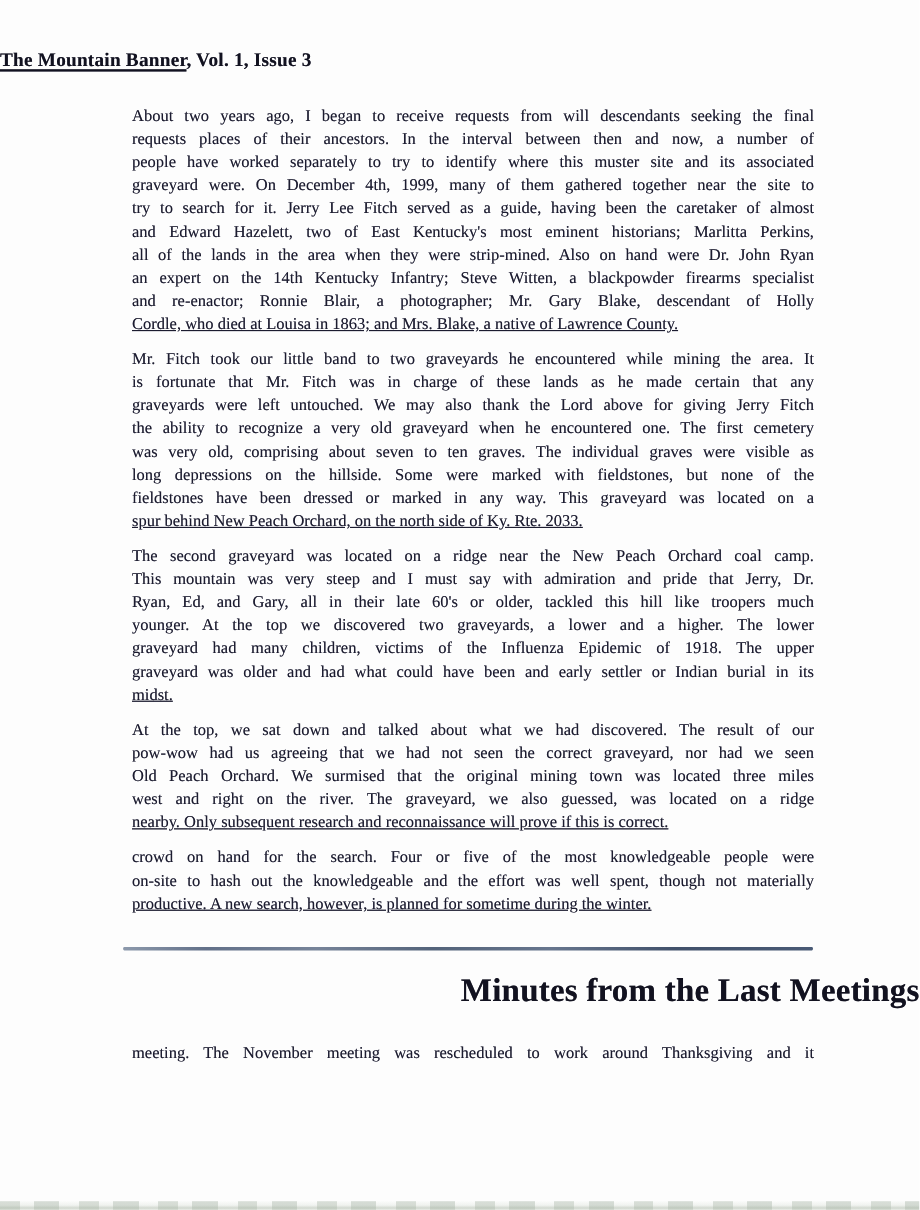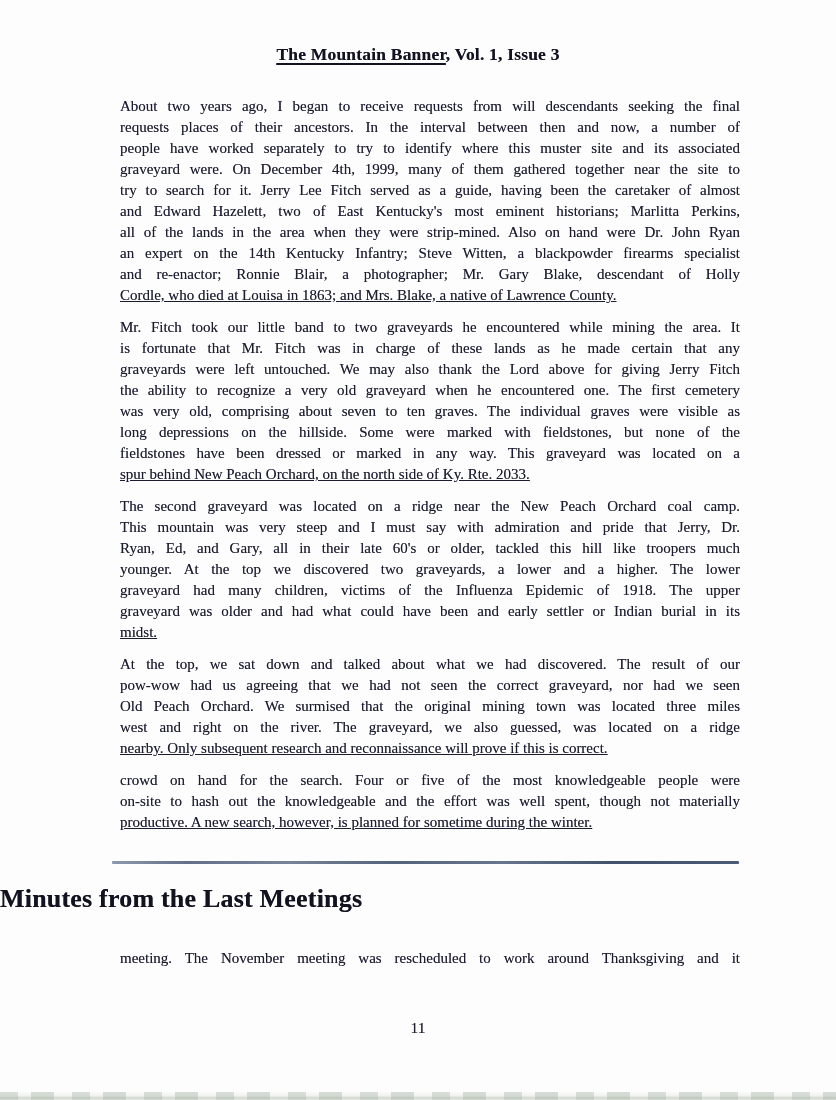--- a/index.html
+++ b/index.html
@@ -12,21 +12,20 @@
     position:relative;
     width:836px;height:1100px;
     background:#fdfdfd;
     overflow:hidden;
     font-family:"Liberation Serif","DejaVu Serif",serif;
     color:var(--ink);
   }
   
   .masthead{
     position:absolute;top:44px;left:0;width:100%;
-    text-align:center;
     font-size:17.5px;font-weight:bold;letter-spacing:.2px;
     color:var(--heading-ink);
     text-shadow:0 0 .4px rgba(20,20,43,.6);
   }
   .masthead .underlined{
     text-decoration:underline;
     text-decoration-thickness:1.6px;
     text-underline-offset:2.5px;
   }
   
@@ -49,22 +48,22 @@
     border:none;margin:0;padding:0;
     background:linear-gradient(90deg,
       #8391a5 0%, #55647f 12%, #6b7990 28%, #45566f 45%,
       #5a6a84 62%, #31425e 80%, #3a4c6a 100%);
     border-radius:1px;
     opacity:.92;
   }
   
   .section-heading{
     position:absolute;left:0;top:884px;width:100%;margin:0;
-    text-align:left;
-    font-size:26px;font-weight:bold;letter-spacing:.2px;
+    text-align:right;
+    font-size:30px;font-weight:bold;letter-spacing:.2px;
     color:var(--heading-ink);
     text-shadow:0 0 .5px rgba(18,18,32,.7);
   }
   
   .minutes{
     position:absolute;left:120px;top:948px;width:620px;
   }
   
   .page-number{
     position:absolute;left:0;top:1019px;width:100%;
@@ -152,17 +151,16 @@
   <hr class="divider">
 
   <h1 class="section-heading">Minutes from the Last Meetings</h1>
 
   <section class="minutes">
     <p class="para">
       <span class="line">meeting.  The November meeting was rescheduled to work around Thanksgiving and it</span>
     </p>
   </section>
 
-  <div class="page-number">11</div>
 
   <div class="scan-edge"></div>
 
 </div>
 
 </body></html>

